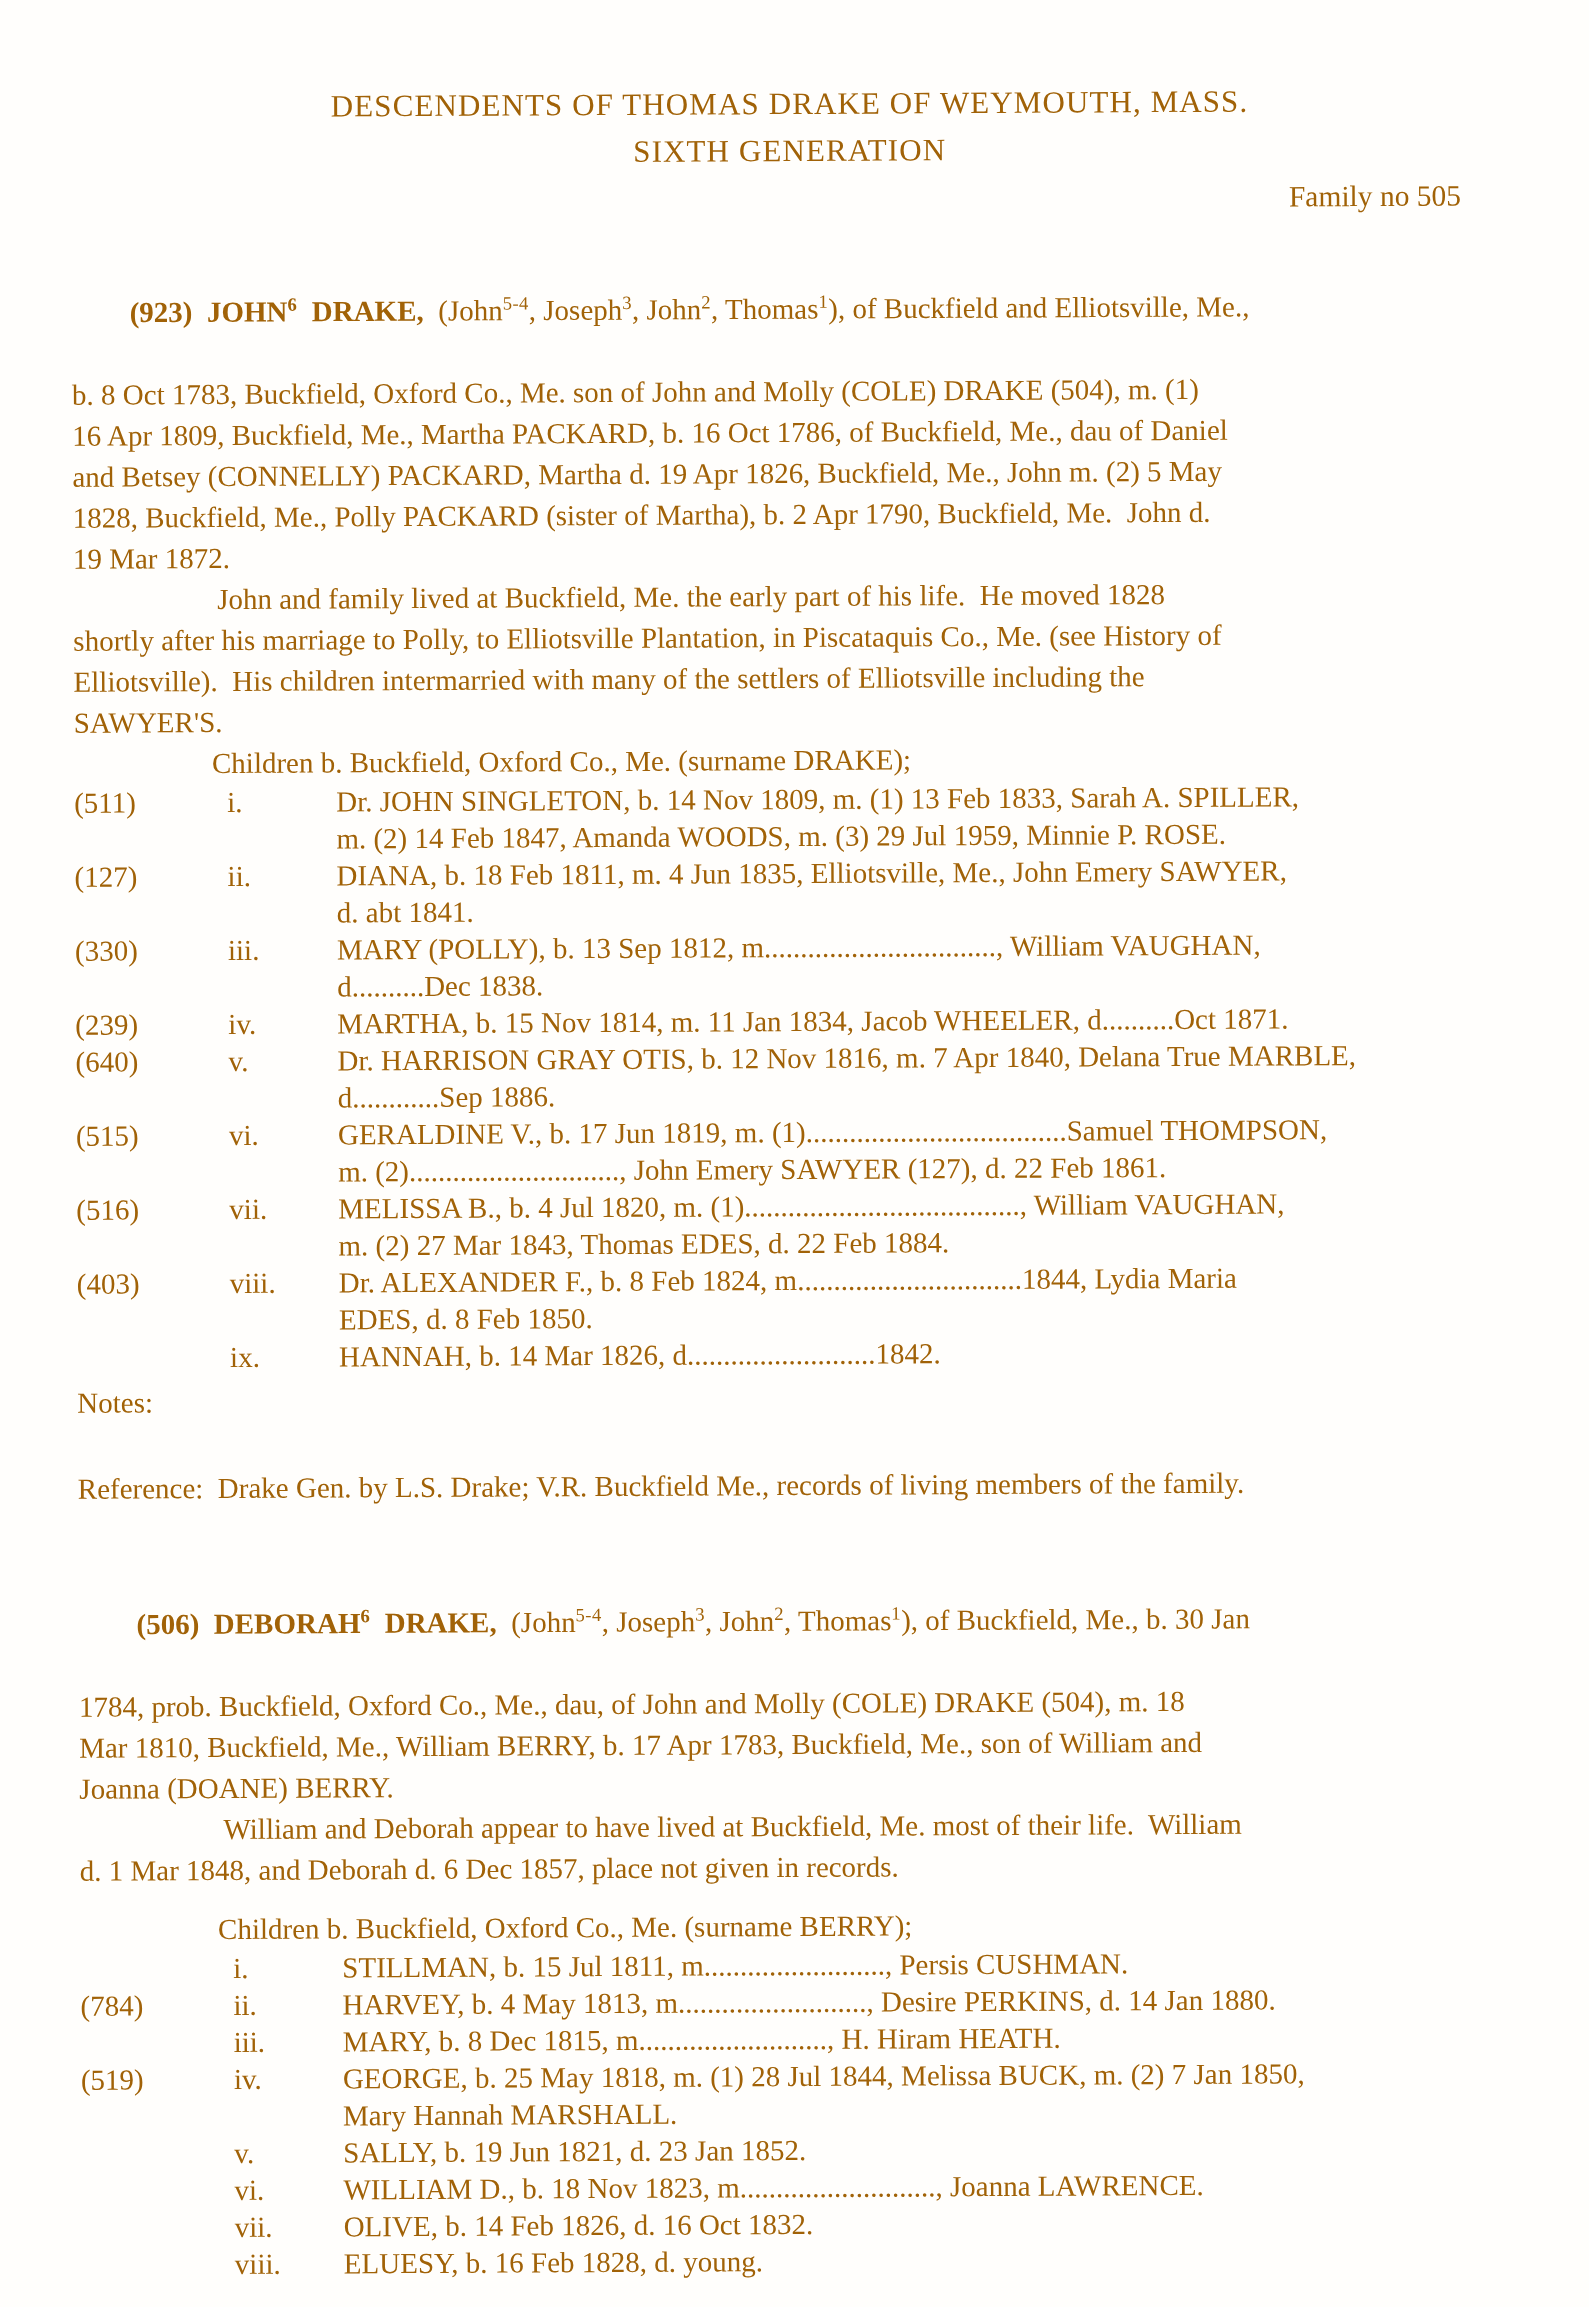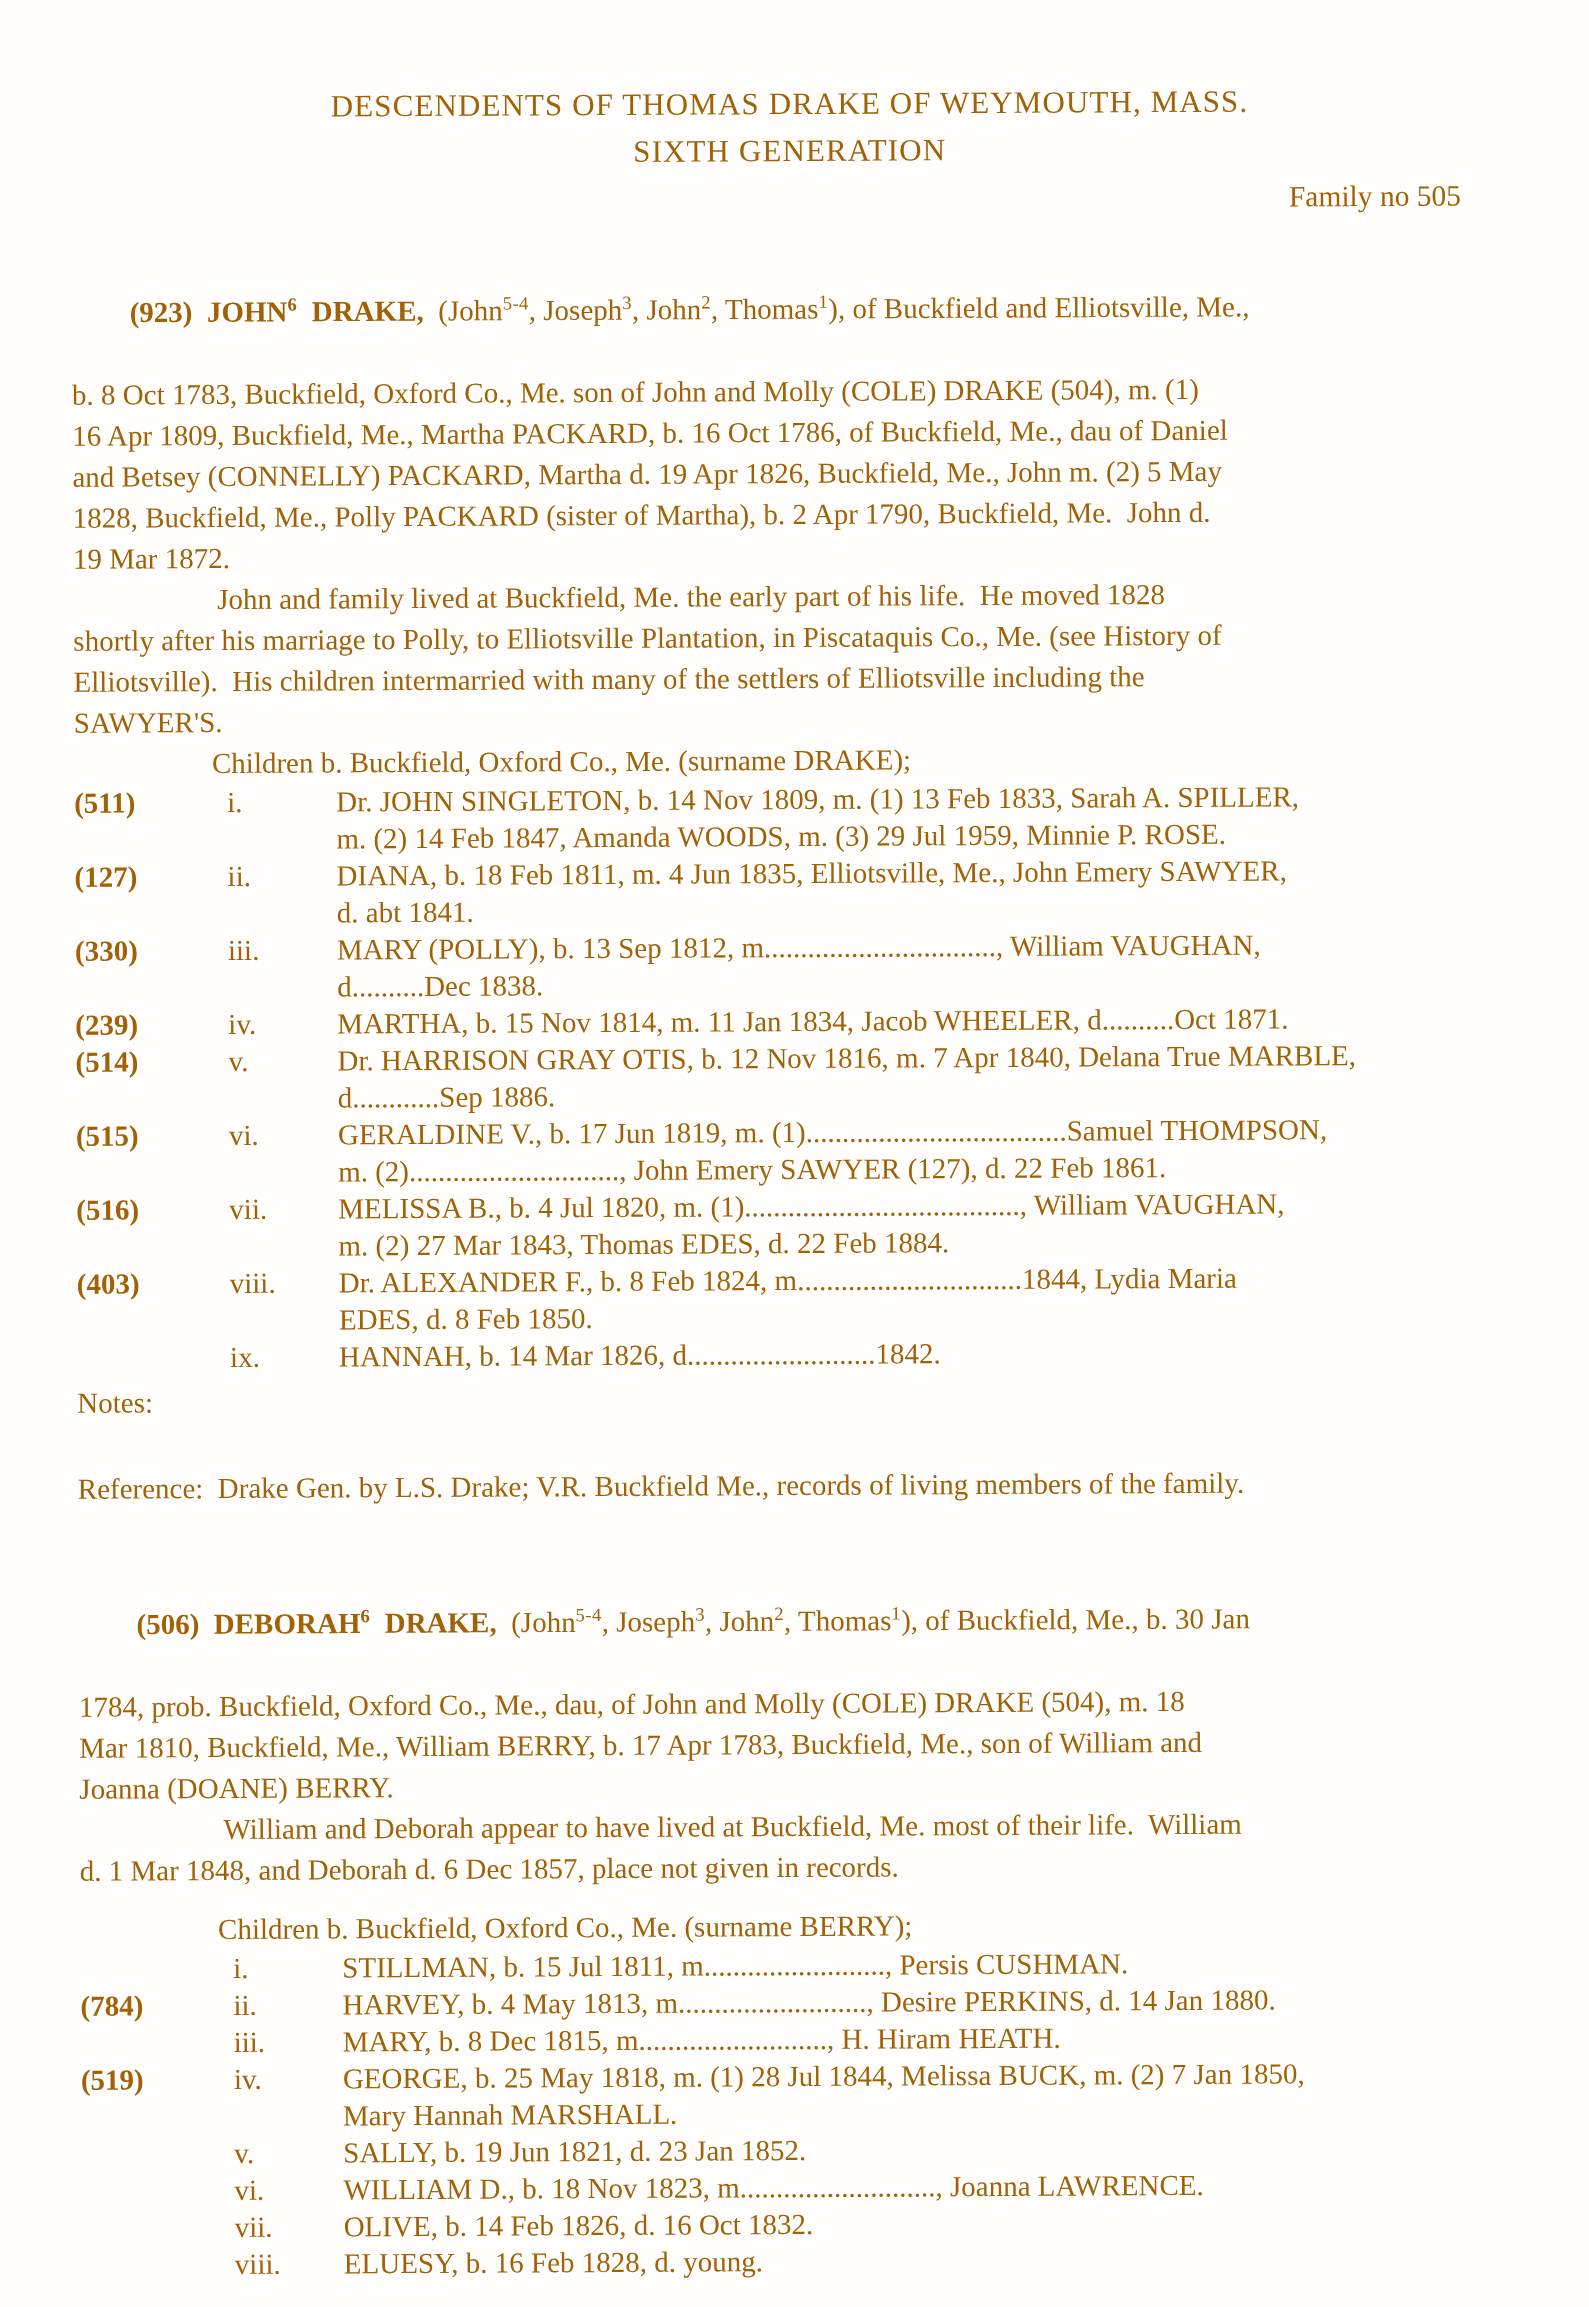--- a/index.html
+++ b/index.html
@@ -19,21 +19,21 @@
   .fam    { margin-left:76px; margin-right:108px; }
   .fam-head { margin-top:20px; line-height:41px; white-space:pre; }
   .fam-head-506 { margin-top:46px; }
   .b { font-weight:bold; }
   .sup { font-size:18.7px; vertical-align:super; letter-spacing:0.4px; }
   .pline { line-height:41px; white-space:pre; }
   .indent { padding-left:144px; }
   .kids-head { padding-left:138px; line-height:41px; white-space:pre; }
   .kids-head-berry { margin-top:18.7px; }
   .kid { display:grid; grid-template-columns:153px 109px 1fr; line-height:37px; }
-  .kid .ref { white-space:pre;font-weight:bold; }
+  .kid .ref { white-space:pre; }
   .kid .num { white-space:pre; }
   .ln { display:block; white-space:pre; }
   .notes { margin-top:5.8px; line-height:41px; white-space:pre; }
   .reference { margin-top:45px; line-height:41px; white-space:pre; }
 </style>
 </head>
 <body>
 
 <div class="page">
   <div class="content">
@@ -83,21 +83,21 @@
           </span>
       </div>
       <div class="kid">
         <span class="ref">(239)</span>
         <span class="num">iv.</span>
         <span class="ctext">
             <span class="ln">MARTHA, b. 15 Nov 1814, m. 11 Jan 1834, Jacob WHEELER, d..........Oct 1871.</span>
           </span>
       </div>
       <div class="kid">
-        <span class="ref">(514)</span>
+        <span class="ref">(640)</span>
         <span class="num">v.</span>
         <span class="ctext">
             <span class="ln">Dr. HARRISON GRAY OTIS, b. 12 Nov 1816, m. 7 Apr 1840, Delana True MARBLE,</span>
             <span class="ln">d............Sep 1886.</span>
           </span>
       </div>
       <div class="kid">
         <span class="ref">(515)</span>
         <span class="num">vi.</span>
         <span class="ctext">

